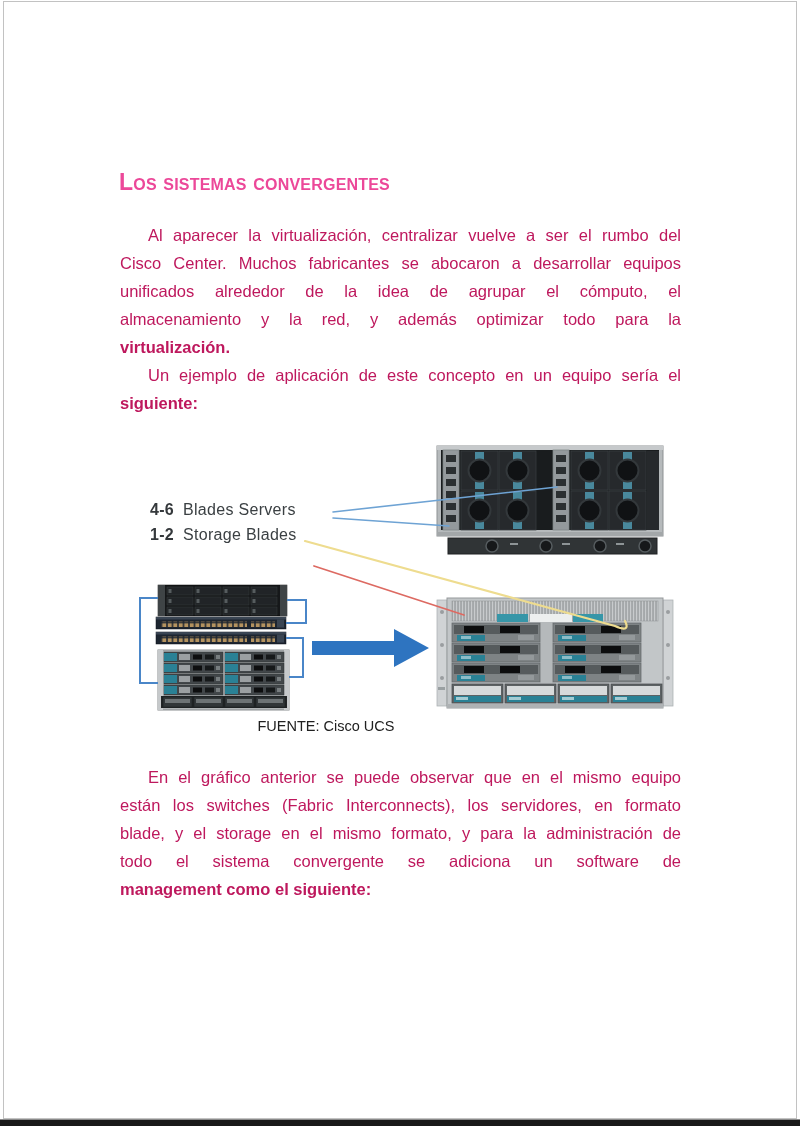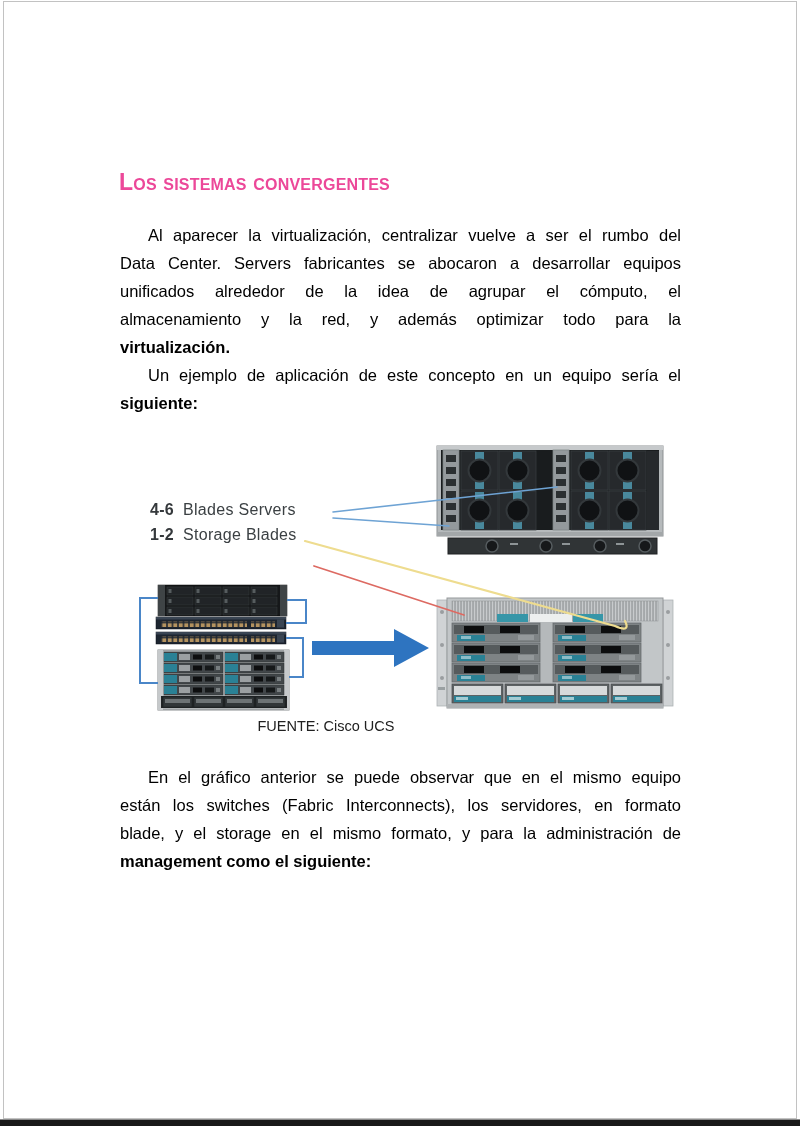--- a/index.html
+++ b/index.html
@@ -1,41 +1,41 @@
 <!DOCTYPE html>
 <html><head>
 <meta charset="utf-8">
 <style>
   html,body{margin:0;padding:0;background:#ffffff;}
   body{width:800px;height:1128px;position:relative;font-family:"Liberation Sans",sans-serif;overflow:hidden;}
   .page-border{position:absolute;left:3px;top:1px;width:792px;height:1116px;border:1px solid #c2c2c2;pointer-events:none;}
   .bottom-bar{position:absolute;left:0;top:1119px;width:800px;height:6px;background:#191919;border-top:1px solid #8a8a8a;}
   .heading{position:absolute;left:119px;top:169px;font-size:23px;font-weight:bold;font-variant:small-caps;color:#ec4899;letter-spacing:.2px;margin:0;}
-  .para{position:absolute;left:120px;width:561px;margin:0;font-size:16.5px;line-height:28px;color:#000000;}
+  .para{position:absolute;left:120px;width:561px;margin:0;font-size:16.5px;line-height:28px;color:#be185d;}
   .pline{text-align:justify;text-align-last:justify;}
   .pline.first{text-indent:28px;}
   .pline.last{text-align-last:left;font-weight:bold;}
   #p1{top:221px;} #p2{top:361px;} #p3{top:763px;}
   .fig-labels{position:absolute;left:148px;top:499px;font-size:16px;color:#3b4043;letter-spacing:.3px;}
   .fig-label-row{height:25px;line-height:22px;white-space:nowrap;}
   .fig-label-qty{display:inline-block;width:28px;text-align:center;font-weight:bold;color:#35393c;}
   .fig-label-text{margin-left:7px;}
   .fig-caption{position:absolute;left:0;top:718px;width:652px;text-align:center;font-size:14.5px;color:#202020;}
   .fig-art{position:absolute;left:0;top:440px;width:800px;height:320px;}
 </style>
 </head>
 <body>
 
 <div class="page">
 
   <h1 class="heading">Los sistemas convergentes</h1>
 
   <div class="para" id="p1">
     <div class="pline first">Al aparecer la virtualización, centralizar vuelve a ser el rumbo del</div>
-    <div class="pline">Data Center. Servers fabricantes se abocaron a desarrollar equipos</div>
+    <div class="pline">Cisco Center. Muchos fabricantes se abocaron a desarrollar equipos</div>
     <div class="pline">unificados alrededor de la idea de agrupar el cómputo, el</div>
     <div class="pline">almacenamiento y la red, y además optimizar todo para la</div>
     <div class="pline last">virtualización.</div>
   </div>
 
   <div class="para" id="p2">
     <div class="pline first">Un ejemplo de aplicación de este concepto en un equipo sería el</div>
     <div class="pline last">siguiente:</div>
   </div>
 
@@ -226,18 +226,19 @@
       <polygon points="312,641 394,641 394,629 429,648 394,667 394,655 312,655" stroke-width="1" fill="#2e74c0"></polygon>
     </svg>
 
     <div class="fig-caption">FUENTE: Cisco UCS</div>
   </div>
 
   <div class="para" id="p3">
     <div class="pline first">En el gráfico anterior se puede observar que en el mismo equipo</div>
     <div class="pline">están los switches (Fabric Interconnects), los servidores, en formato</div>
     <div class="pline">blade, y el storage en el mismo formato, y para la administración de</div>
+    <div class="pline">todo el sistema convergente se adiciona un software de</div>
     <div class="pline last">management como el siguiente:</div>
   </div>
 
   <div class="page-border"></div>
   <div class="bottom-bar"></div>
 </div>
 
 </body></html>

